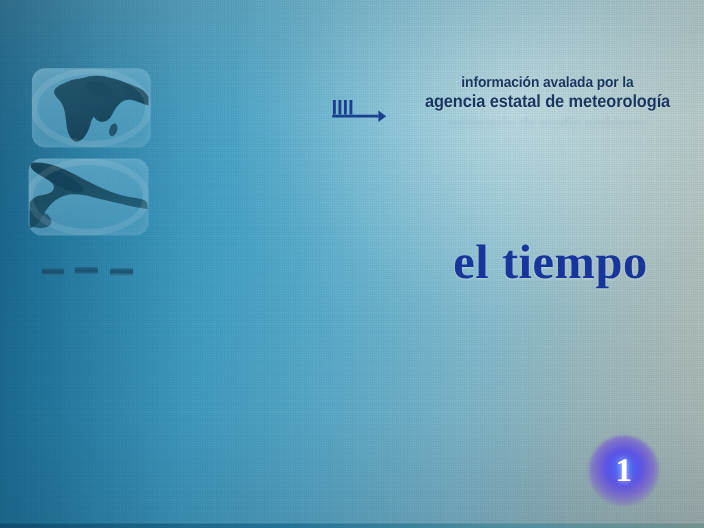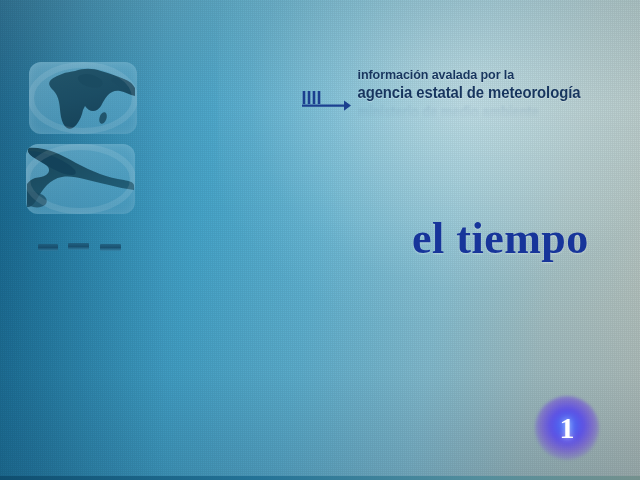--- a/index.html
+++ b/index.html
@@ -133,24 +133,24 @@
   }
   #aemet-logo {
     position: absolute;
     left: 4px;
     top: 22px;
     width: 52px;
     height: 30px;
   }
   #aemet-text {
     position: absolute;
-    left: 44px;
+    left: 68px;
     top: 0;
     width: 250px;
-    text-align: left;
+    text-align: center;
   }
   .aemet-line {
     color: #17355e;
     font-family: "Liberation Sans Narrow", "Liberation Sans", sans-serif;
     font-weight: bold;
     letter-spacing: -0.1px;
     white-space: nowrap;
     text-shadow: 0 1px 1px rgba(255,255,255,0.30);
   }
   #aemet-line-1 {

